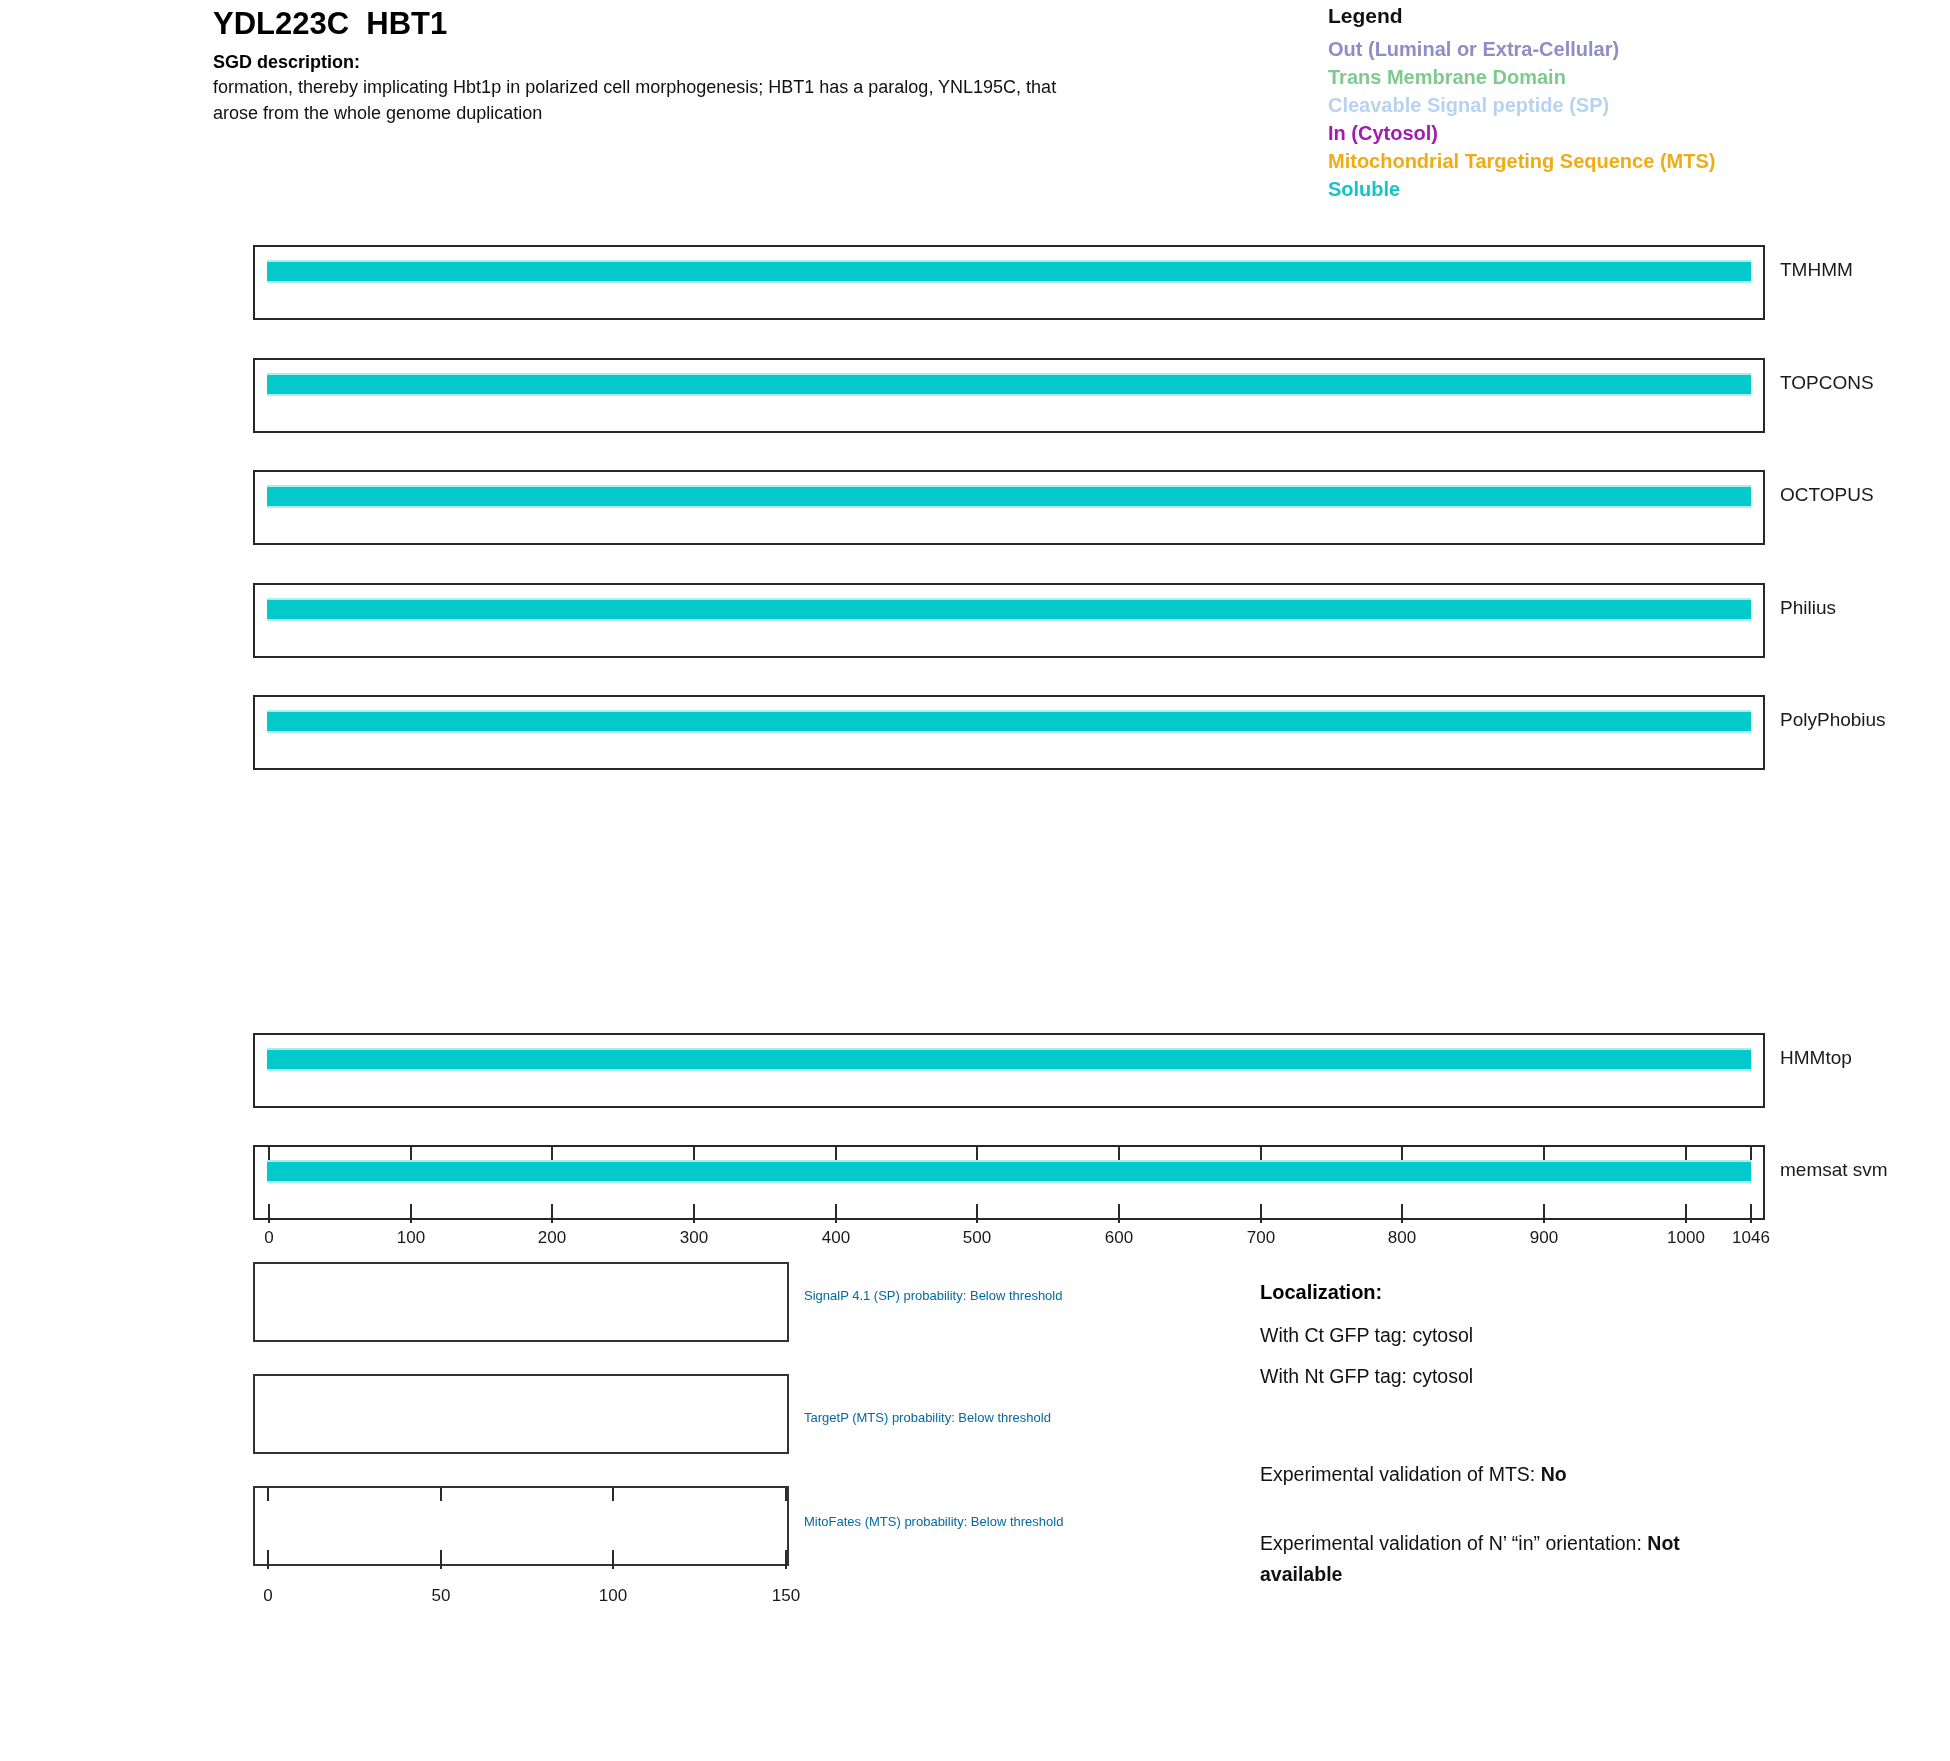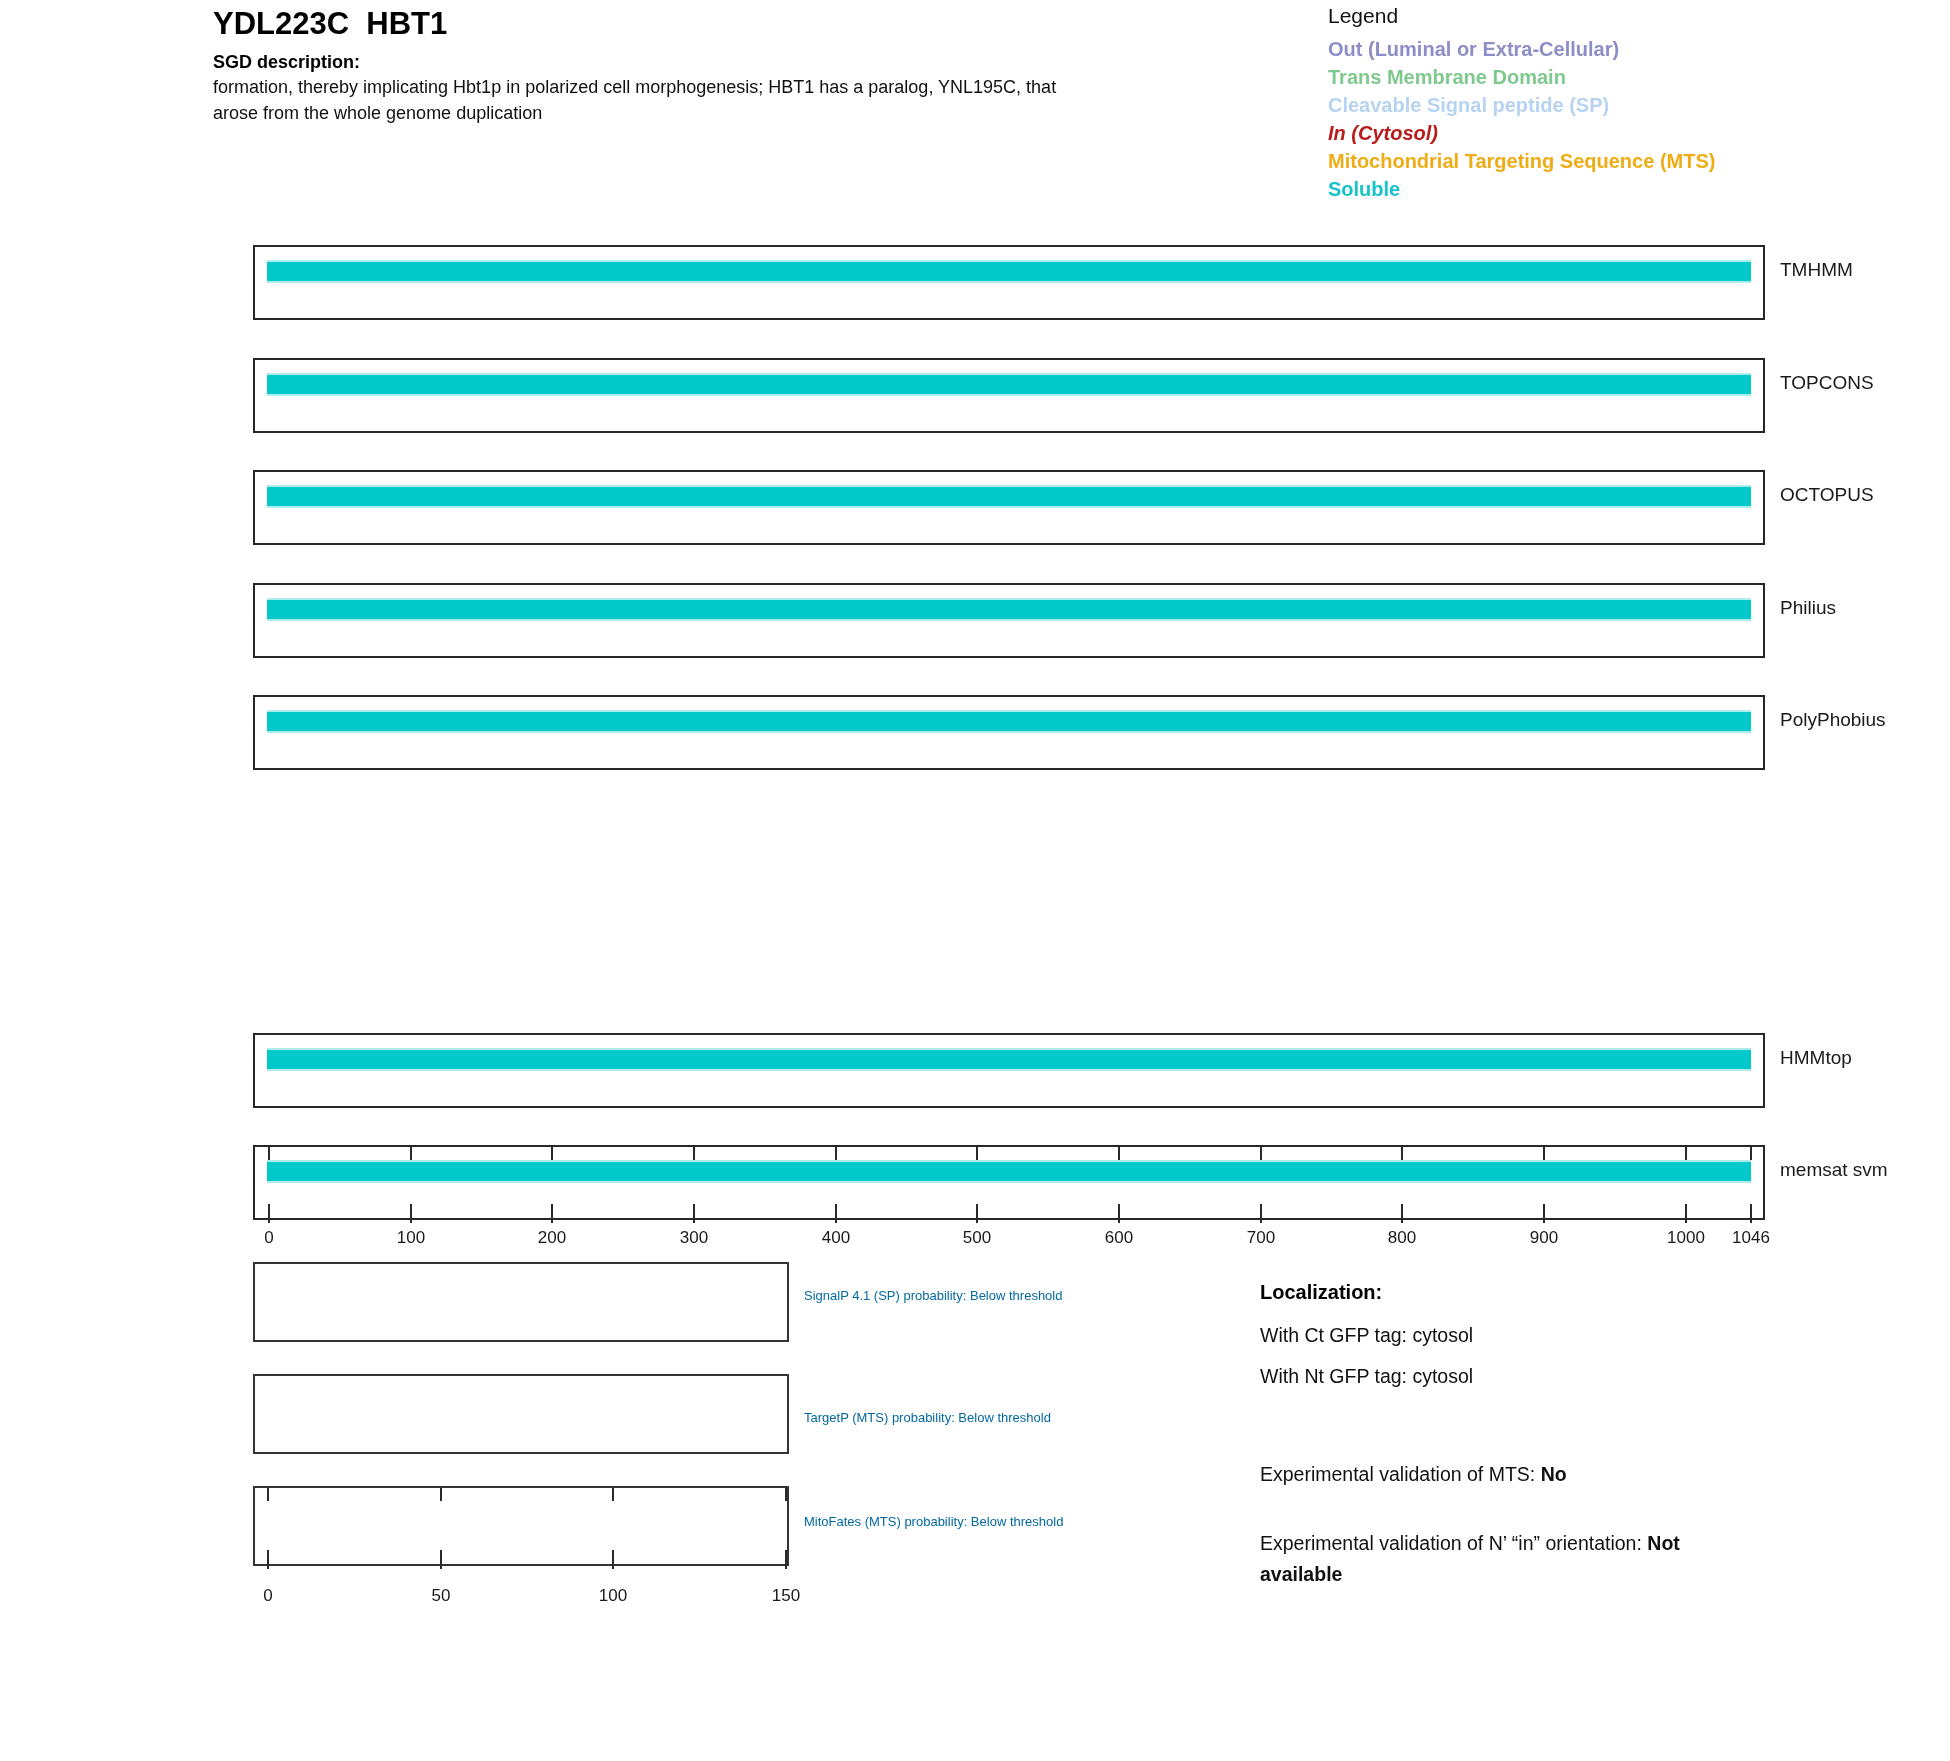--- a/index.html
+++ b/index.html
@@ -7,21 +7,21 @@
         font-family:"Liberation Sans",sans-serif;color:#111;overflow:hidden;}
 
   
   .title{position:absolute;left:213px;top:6px;font-size:31px;font-weight:bold;
          white-space:pre;color:#000;}
   .sgd-label{position:absolute;left:213px;top:52px;font-size:18px;font-weight:bold;color:#000;}
   .desc{position:absolute;left:213px;top:74px;font-size:18px;line-height:26px;color:#111;}
 
   
   .legend{position:absolute;left:1328px;top:4px;}
-  .legend-title{font-size:21px;font-weight:normal;color:#111;margin-bottom:7px;}
+  .legend-title{font-size:21px;font-weight:bold;color:#111;margin-bottom:7px;}
   .legend-item{font-size:20px;font-weight:bold;line-height:28px;white-space:nowrap;}
 
   
   .track{position:absolute;left:0;width:1950px;height:75px;}
   .tbox{position:absolute;left:253px;top:0;width:1512px;height:75px;
         border:2px solid #272727;box-sizing:border-box;background:#fff;}
   .tbar{position:absolute;left:12px;top:13px;width:1484px;height:19px;
         border-top:2px solid #aeecea;border-bottom:2px solid #aeecea;}
   .tlabel{position:absolute;left:1780px;top:14px;font-size:19px;font-weight:normal;
           color:#1a1a1a;white-space:nowrap;}
@@ -55,21 +55,21 @@
   <div class="desc">
     <div>formation, thereby implicating Hbt1p in polarized cell morphogenesis; HBT1 has a paralog, YNL195C, that</div>
     <div>arose from the whole genome duplication</div>
   </div>
 
   <div class="legend">
     <div class="legend-title">Legend</div>
     <div class="legend-item" style="color: rgb(141, 141, 199);">Out (Luminal or Extra-Cellular)</div>
     <div class="legend-item" style="color: rgb(127, 201, 143);">Trans Membrane Domain</div>
     <div class="legend-item" style="color: rgb(182, 211, 242);">Cleavable Signal peptide (SP)</div>
-    <div class="legend-item" style="color: #b91c1c; font-style: italic;">In (Cytosol)</div>
+    <div class="legend-item" style="color: #a21caf;">In (Cytosol)</div>
     <div class="legend-item" style="color: rgb(239, 172, 21);">Mitochondrial Targeting Sequence (MTS)</div>
     <div class="legend-item" style="color: rgb(22, 195, 201);">Soluble</div>
   </div>
 
   <div class="track" style="top:245px">
     <div class="tbox">
       <div class="tbar" style="background-color: rgb(4, 201, 203);"></div>
     </div>
     <div class="tlabel">TMHMM</div>
   </div>

